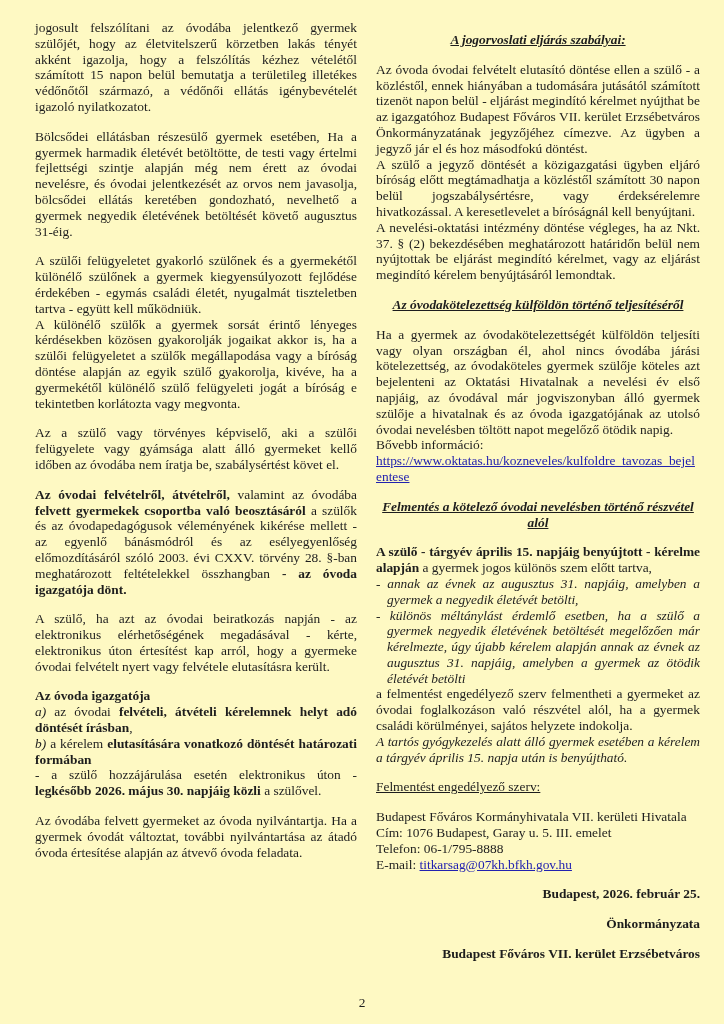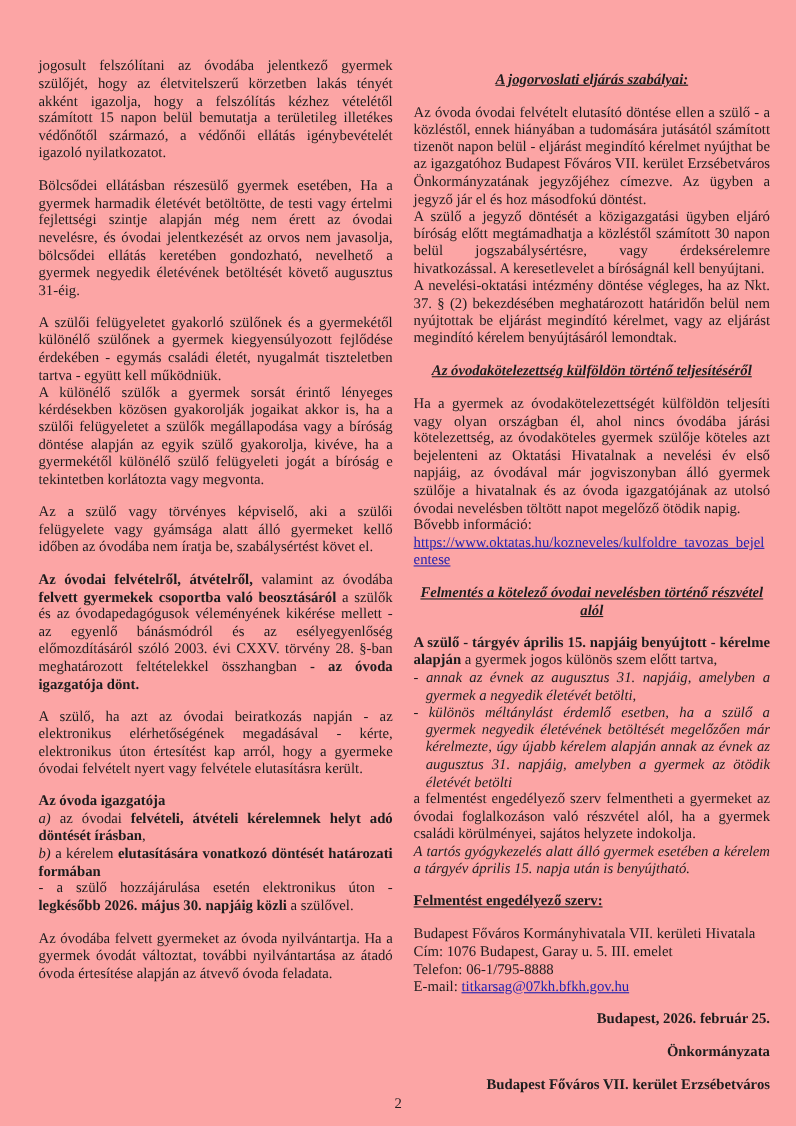--- a/index.html
+++ b/index.html
@@ -6,24 +6,24 @@
     margin: 0;
     padding: 0;
     background: #e8e8e8;
     font-family: "Liberation Serif", "DejaVu Serif", serif;
   }
   .page {
     position: relative;
     width: 724px;
     height: 1024px;
     margin: 0 auto;
-    background: #fca5a5;
+    background: #fef9c3;
     color: #1d1d1d;
     box-sizing: border-box;
-    padding: 52px 24px 0 35px;
+    padding: 20px 24px 0 35px;
     overflow: hidden;
   }
   .cols {
     display: flex;
     gap: 19px;
   }
   .col { text-align: justify; }
   .col.left  { width: 322px; }
   .col.right { width: 324px; }
 
@@ -40,21 +40,21 @@
     line-height: 15.8px;
     font-weight: bold;
     text-decoration: underline;
     text-align: center;
     margin: 12px 0 14px 0;
     font-style: italic;
   }
   .lhead {
     font-size: 13.4px;
     line-height: 15.8px;
-    font-weight: bold;
+    font-weight: normal;
     text-decoration: underline;
     text-align: left;
     margin: 0 0 14px 0;
   }
   .hang {
     padding-left: 11px;
     text-indent: -11px;
     font-style: italic;
   }
   .italic { font-style: italic; }

